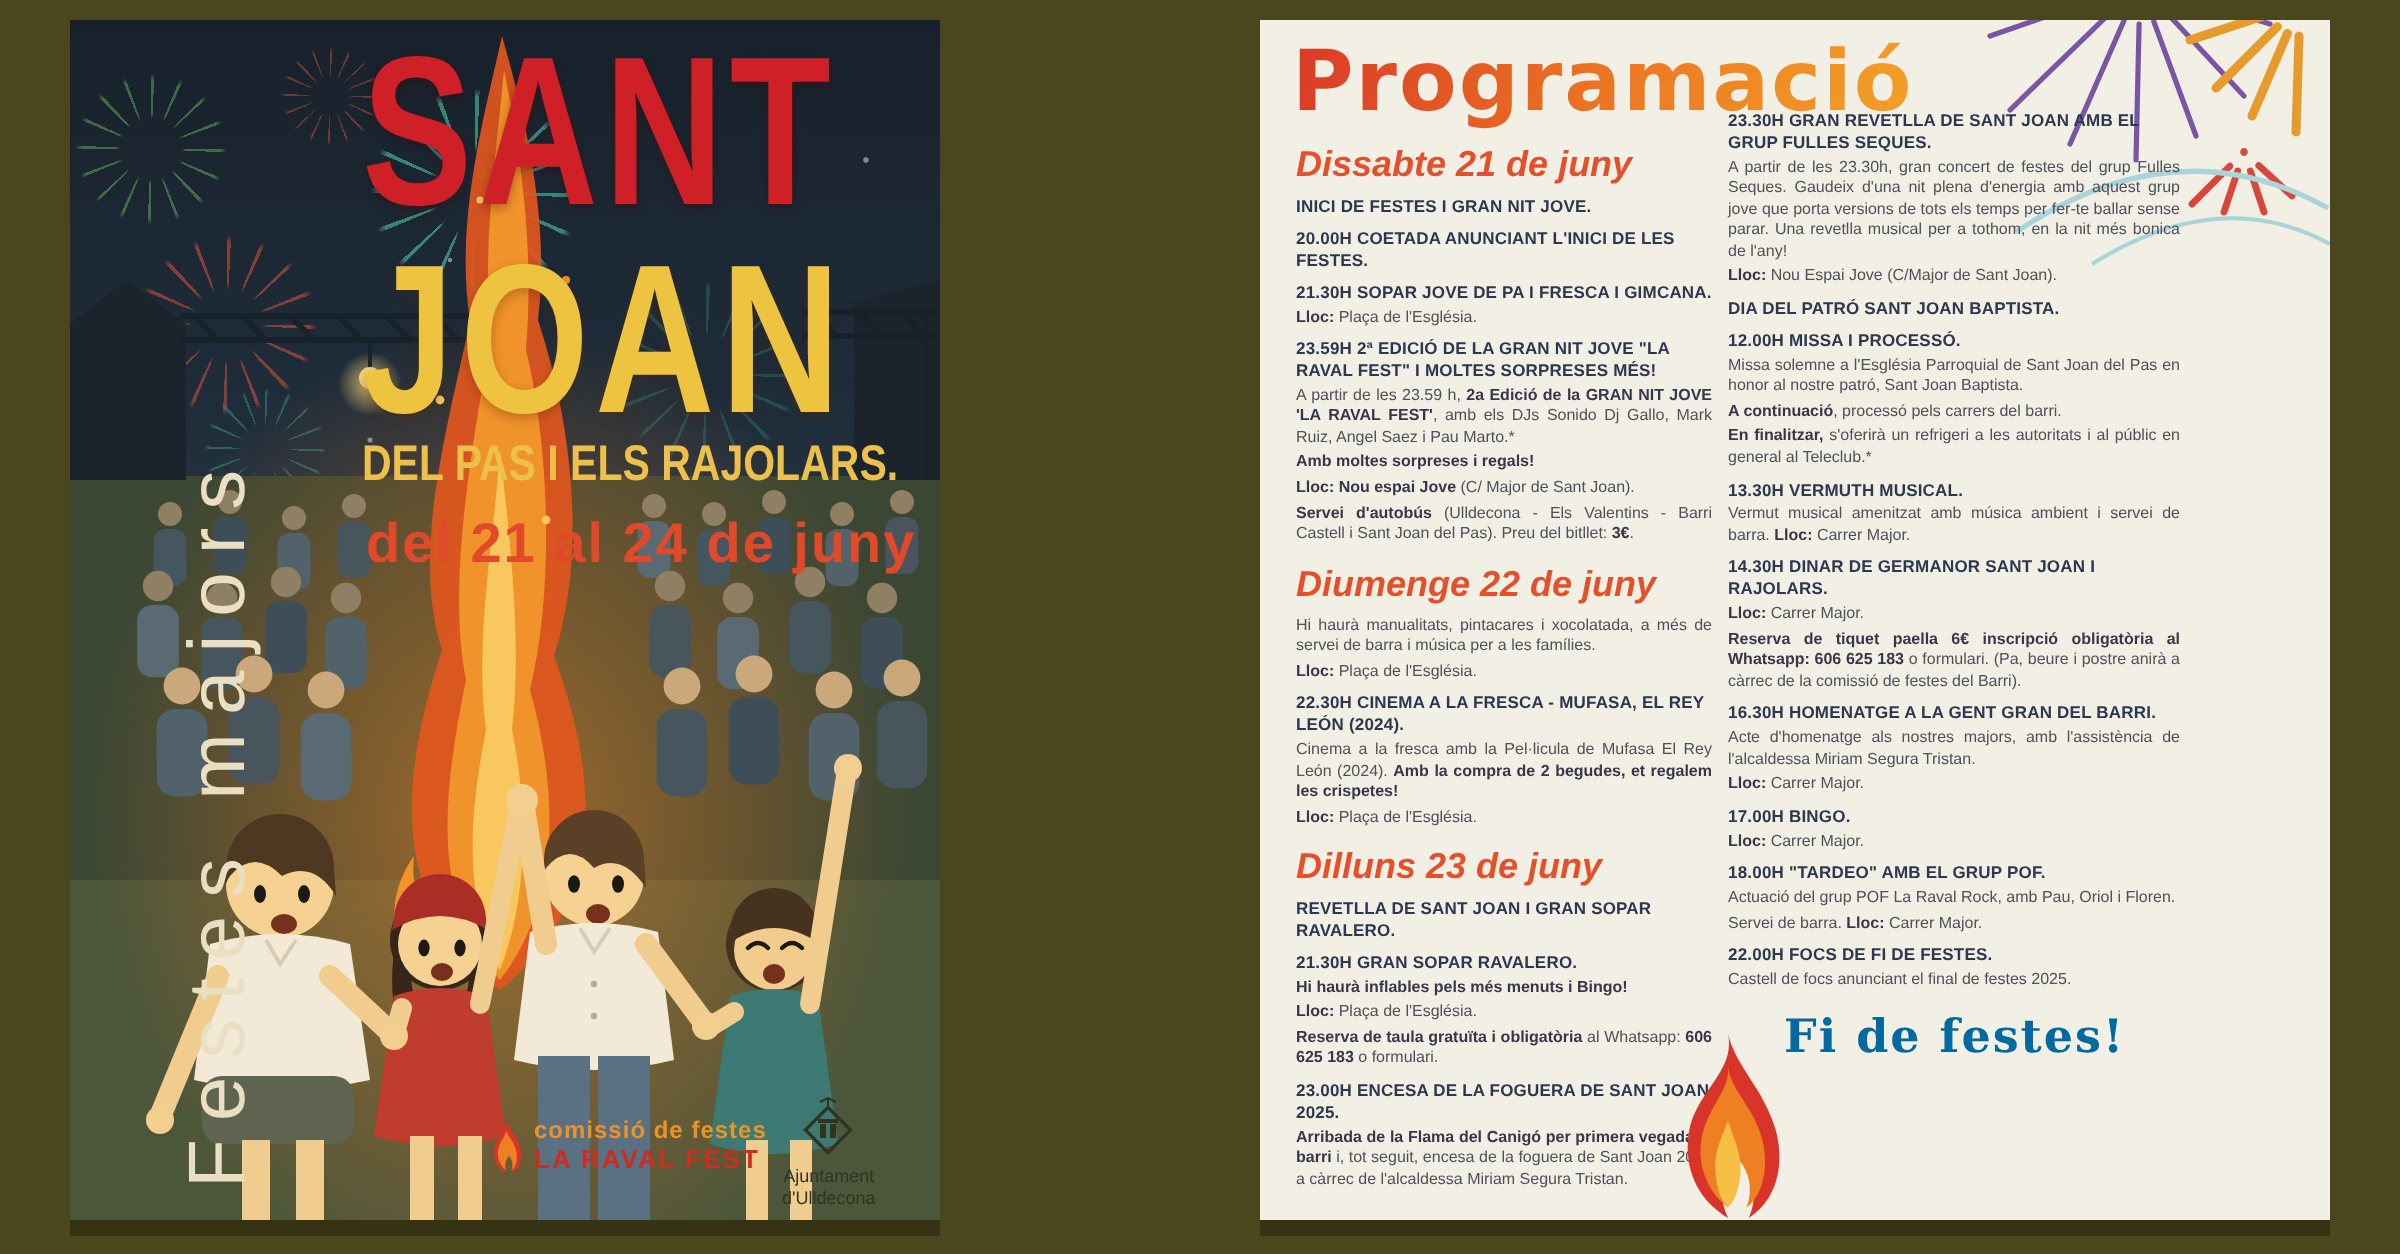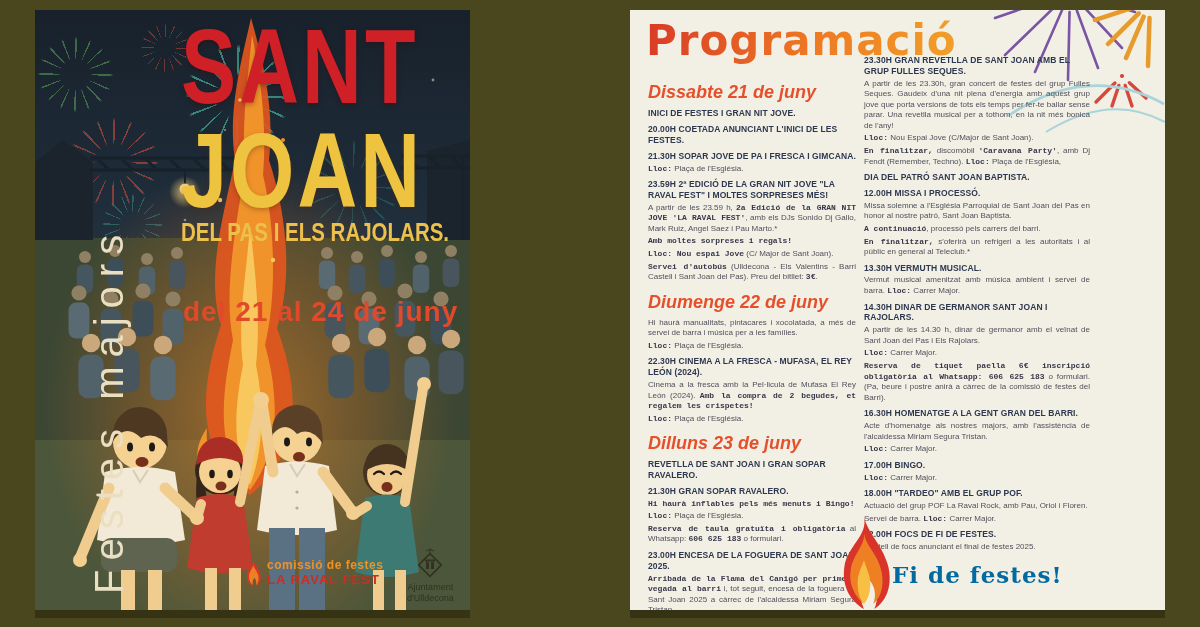--- a/index.html
+++ b/index.html
@@ -26,44 +26,44 @@
     writing-mode:vertical-rl;transform:rotate(180deg);
     font-family:"Liberation Sans",sans-serif;font-size:40px;font-weight:400;
     letter-spacing:9px;color:#eadfc2;white-space:nowrap;}
   .t1,.t2{position:absolute;z-index:3;font-weight:bold;line-height:.92;
     transform:scaleX(.78);transform-origin:left top;letter-spacing:4px;}
   .t1{left:146px;top:8px;font-size:106px;color:#ce2026;text-shadow:0 2px 6px rgba(60,0,0,.35);}
   .t2{left:146px;top:112px;font-size:106px;color:#eec33f;text-shadow:0 2px 6px rgba(90,40,0,.35);}
   .sub{position:absolute;left:146px;top:208px;z-index:3;font-weight:bold;font-size:25px;
     color:#ecc04a;letter-spacing:0px;transform:scaleX(.82);transform-origin:left top;white-space:nowrap;}
   .dates{position:absolute;left:148px;top:246px;z-index:3;font-weight:bold;font-size:28px;
-    color:#e1492b;letter-spacing:1px;white-space:nowrap;margin-top:40px;}
+    color:#e1492b;letter-spacing:1px;white-space:nowrap;}
   .logoL{position:absolute;left:208px;top:548px;z-index:3;display:flex;align-items:center;gap:4px;}
   .logoL .tx1{font-size:12px;font-weight:bold;color:#ef9226;letter-spacing:.5px;}
   .logoL .tx2{font-size:13px;font-weight:bold;color:#cd2d20;letter-spacing:1px;}
-  .logoR{position:absolute;left:372px;top:538px;z-index:3;text-align:center;color:#30331f;}
+  .logoR{position:absolute;left:356px;top:538px;z-index:3;text-align:center;color:#30331f;}
   .logoR .tx{font-size:9px;line-height:1.25;color:#30331f;}
 
   
   .page{position:absolute;left:630px;top:10px;width:535px;height:600px;background:#f2efe5;
     overflow:hidden;box-shadow:0 8px 0 rgba(10,10,0,.30);}
   .ptitle{position:absolute;left:16px;top:6px;font-family:"DejaVu Sans",sans-serif;
     font-size:42px;font-weight:bold;letter-spacing:1px;
     background:linear-gradient(100deg,#d93a26 0%,#ee7a23 55%,#f2a028 100%);
     -webkit-background-clip:text;background-clip:text;color:transparent;}
   .fw{position:absolute;right:0;top:0;}
   .col{position:absolute;width:208px;}
   .colL{left:18px;top:58px;}
   .colR{left:234px;top:40px;width:226px;}
   .day{font-style:italic;font-weight:bold;font-size:18px;color:#e5502b;margin:9px 0 3px;}
-  .col > .day:first-child{margin-top:14px;}
+  .col > .day:first-child{margin-top:4px;}
   .event{margin-top:5px;}
   .etitle{font-weight:bold;font-size:8.5px;line-height:1.28;color:#2d3850;letter-spacing:.1px;}
   .eline{font-size:8px;line-height:1.32;color:#50505a;margin-top:2px;text-align:justify;}
-  .eline b{color:#37374a;font-family:Liberation Mono, monospace;}
+  .eline b{color:#37374a;}
   .finale{font-family:"DejaVu Serif",serif;font-weight:bold;font-size:23px;color:#0369a1;
     margin:9px 0 0 28px;letter-spacing:1px;}
   .bflame{position:absolute;left:200px;top:505px;}
 </style>
 </head>
 <body>
 
 <div class="stage">
 
   <div class="poster">
@@ -400,38 +400,36 @@
         <div class="event">
           <div class="etitle">23.00H ENCESA DE LA FOGUERA DE SANT JOAN 2025.</div>
           <div class="eline"><b>Arribada de la Flama del Canigó per primera vegada al barri</b> i, tot seguit, encesa de la foguera de Sant Joan 2025 a càrrec de l'alcaldessa Miriam Segura Tristan.</div>
         </div>
       </div>
     <div class="col colR">
         <div class="event">
           <div class="etitle">23.30H GRAN REVETLLA DE SANT JOAN AMB EL GRUP FULLES SEQUES.</div>
           <div class="eline">A partir de les 23.30h, gran concert de festes del grup Fulles Seques. Gaudeix d'una nit plena d'energia amb aquest grup jove que porta versions de tots els temps per fer-te ballar sense parar. Una revetlla musical per a tothom, en la nit més bonica de l'any!</div>
           <div class="eline"><b>Lloc:</b> Nou Espai Jove (C/Major de Sant Joan).</div>
-          <div class="eline"><b>En finalitzar,</b> discomòbil <b>'Caravana Party'</b>, amb Dj Fendt (Remember, Techno). <b>Lloc:</b> Plaça de l'Església,</div>
         </div>
         <div class="event">
           <div class="etitle">DIA DEL PATRÓ SANT JOAN BAPTISTA.</div>
         </div>
         <div class="event">
           <div class="etitle">12.00H MISSA I PROCESSÓ.</div>
           <div class="eline">Missa solemne a l'Església Parroquial de Sant Joan del Pas en honor al nostre patró, Sant Joan Baptista.</div>
           <div class="eline"><b>A continuació</b>, processó pels carrers del barri.</div>
           <div class="eline"><b>En finalitzar,</b> s'oferirà un refrigeri a les autoritats i al públic en general al Teleclub.*</div>
         </div>
         <div class="event">
           <div class="etitle">13.30H VERMUTH MUSICAL.</div>
           <div class="eline">Vermut musical amenitzat amb música ambient i servei de barra. <b>Lloc:</b> Carrer Major.</div>
         </div>
         <div class="event">
           <div class="etitle">14.30H DINAR DE GERMANOR SANT JOAN I RAJOLARS.</div>
-          <div class="eline">A partir de les 14.30 h, dinar de germanor amb el veïnat de Sant Joan del Pas i Els Rajolars.</div>
           <div class="eline"><b>Lloc:</b> Carrer Major.</div>
           <div class="eline"><b>Reserva de tiquet paella 6€ inscripció obligatòria al Whatsapp: 606 625 183</b> o formulari. (Pa, beure i postre anirà a càrrec de la comissió de festes del Barri).</div>
         </div>
         <div class="event">
           <div class="etitle">16.30H HOMENATGE A LA GENT GRAN DEL BARRI.</div>
           <div class="eline">Acte d'homenatge als nostres majors, amb l'assistència de l'alcaldessa Miriam Segura Tristan.</div>
           <div class="eline"><b>Lloc:</b> Carrer Major.</div>
         </div>
         <div class="event">
           <div class="etitle">17.00H BINGO.</div>

